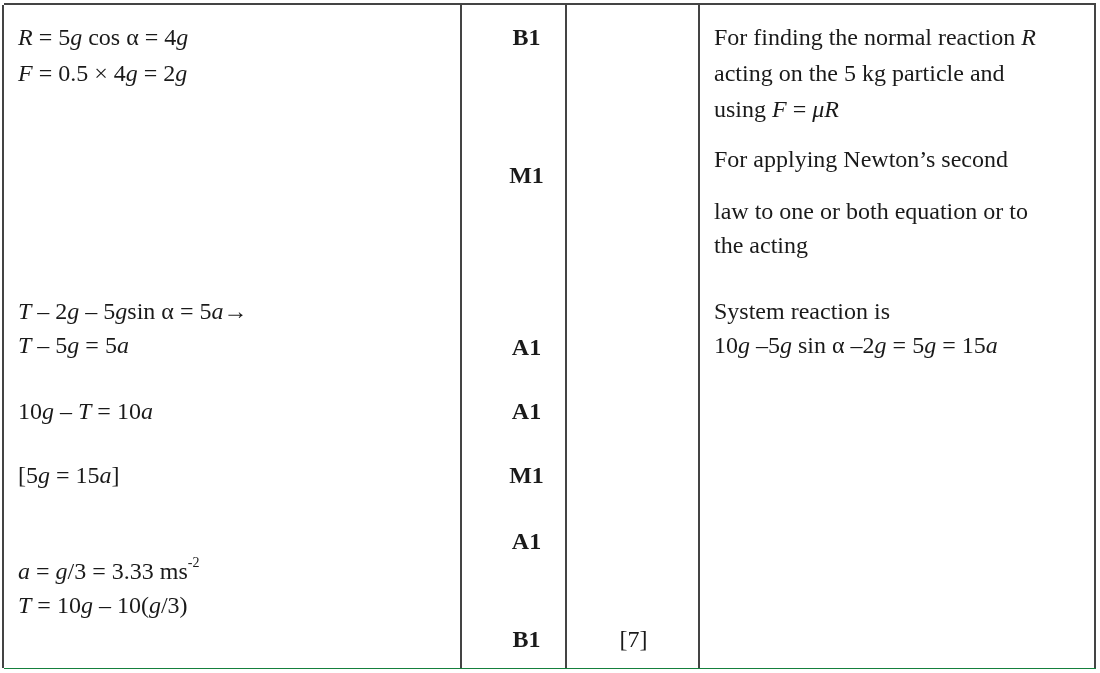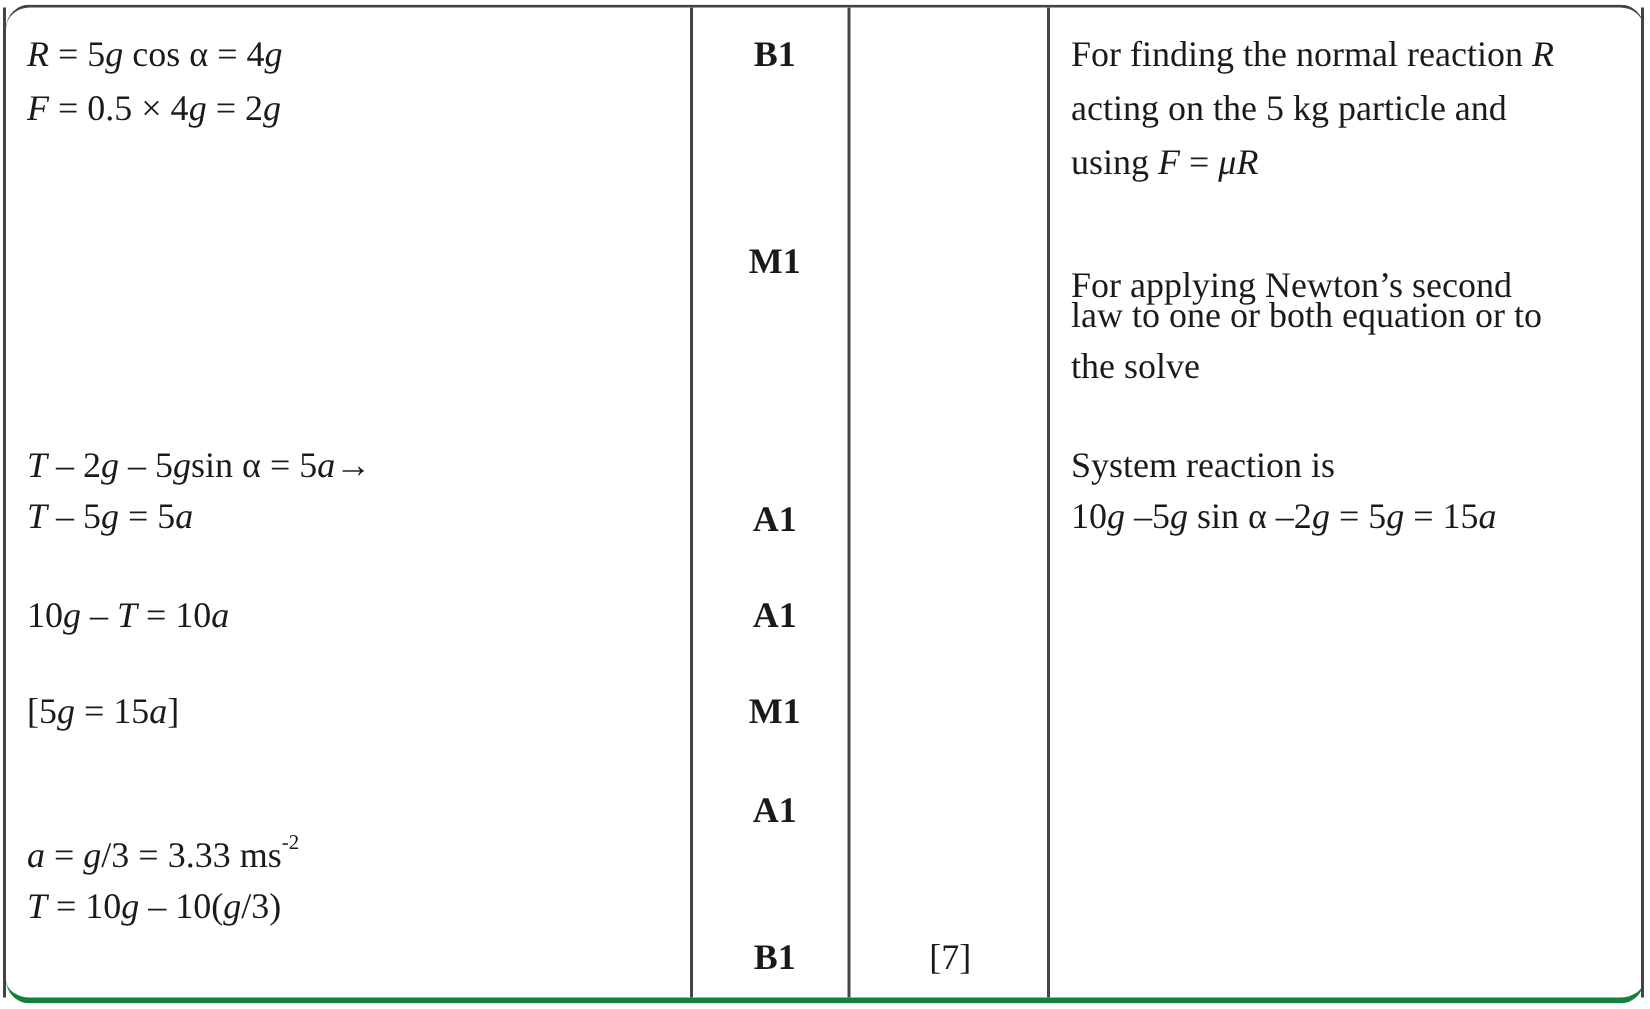--- a/index.html
+++ b/index.html
@@ -16,39 +16,38 @@
       color: #1a1a1a;
       font-size: 24px;
     }
     .table {
       position: absolute;
       left: 4px;
       top: 3px;
       width: 1092px;
       height: 666px;
       border-top: 2px solid #444;
-      border-bottom: 4px solid #15803d;
+      border-bottom: 1px solid #15803d;
       box-sizing: border-box;
-      border-radius: 16px;
     }
     .vline {
       position: absolute;
       top: 0;
       bottom: 0;
       width: 2px;
       background: #444;
     }
     .cell {
       position: absolute;
       white-space: nowrap;
       line-height: 36px;
     }
     .work { left: 14px; }
     .mark {
-      left: 460px;
+      left: 470px;
       width: 105px;
       text-align: center;
       font-weight: bold;
     }
     .total {
       left: 563px;
       width: 133px;
       text-align: center;
     }
     .note { left: 710px; }
@@ -66,23 +65,23 @@
   <div class="vline" style="left:1090px"></div>
 
   <div class="cell work" style="top:14px"><i>R</i> = 5<i>g</i> cos α = 4<i>g</i></div>
   <div class="cell work" style="top:50px"><i>F</i> = 0.5 × 4<i>g</i> = 2<i>g</i></div>
   <div class="cell mark" style="top:14px">B1</div>
   <div class="cell note" style="top:14px">For finding the normal reaction <i>R</i></div>
   <div class="cell note" style="top:50px">acting on the 5 kg particle and</div>
   <div class="cell note" style="top:86px">using <i>F</i> = <i>μR</i></div>
 
   <div class="cell mark" style="top:152px">M1</div>
-  <div class="cell note" style="top:168px">For applying Newton’s second</div>
+  <div class="cell note" style="top:136px">For applying Newton’s second</div>
   <div class="cell note" style="top:188px">law to one or both equation or to</div>
-  <div class="cell note" style="top:222px">the solve</div>
+  <div class="cell note" style="top:222px">the acting</div>
 
   <div class="cell work" style="top:288px"><i>T</i> – 2<i>g</i> – 5<i>g</i>sin α = 5<i>a</i>→</div>
   <div class="cell work" style="top:322px"><i>T</i> – 5<i>g</i> = 5<i>a</i></div>
   <div class="cell mark" style="top:324px">A1</div>
   <div class="cell note" style="top:288px">System reaction is</div>
   <div class="cell note" style="top:322px">10<i>g</i> –5<i>g</i> sin α –2<i>g</i> = 5<i>g</i> = 15<i>a</i></div>
 
   <div class="cell work" style="top:388px">10<i>g</i> – <i>T</i> = 10<i>a</i></div>
   <div class="cell mark" style="top:388px">A1</div>
 

